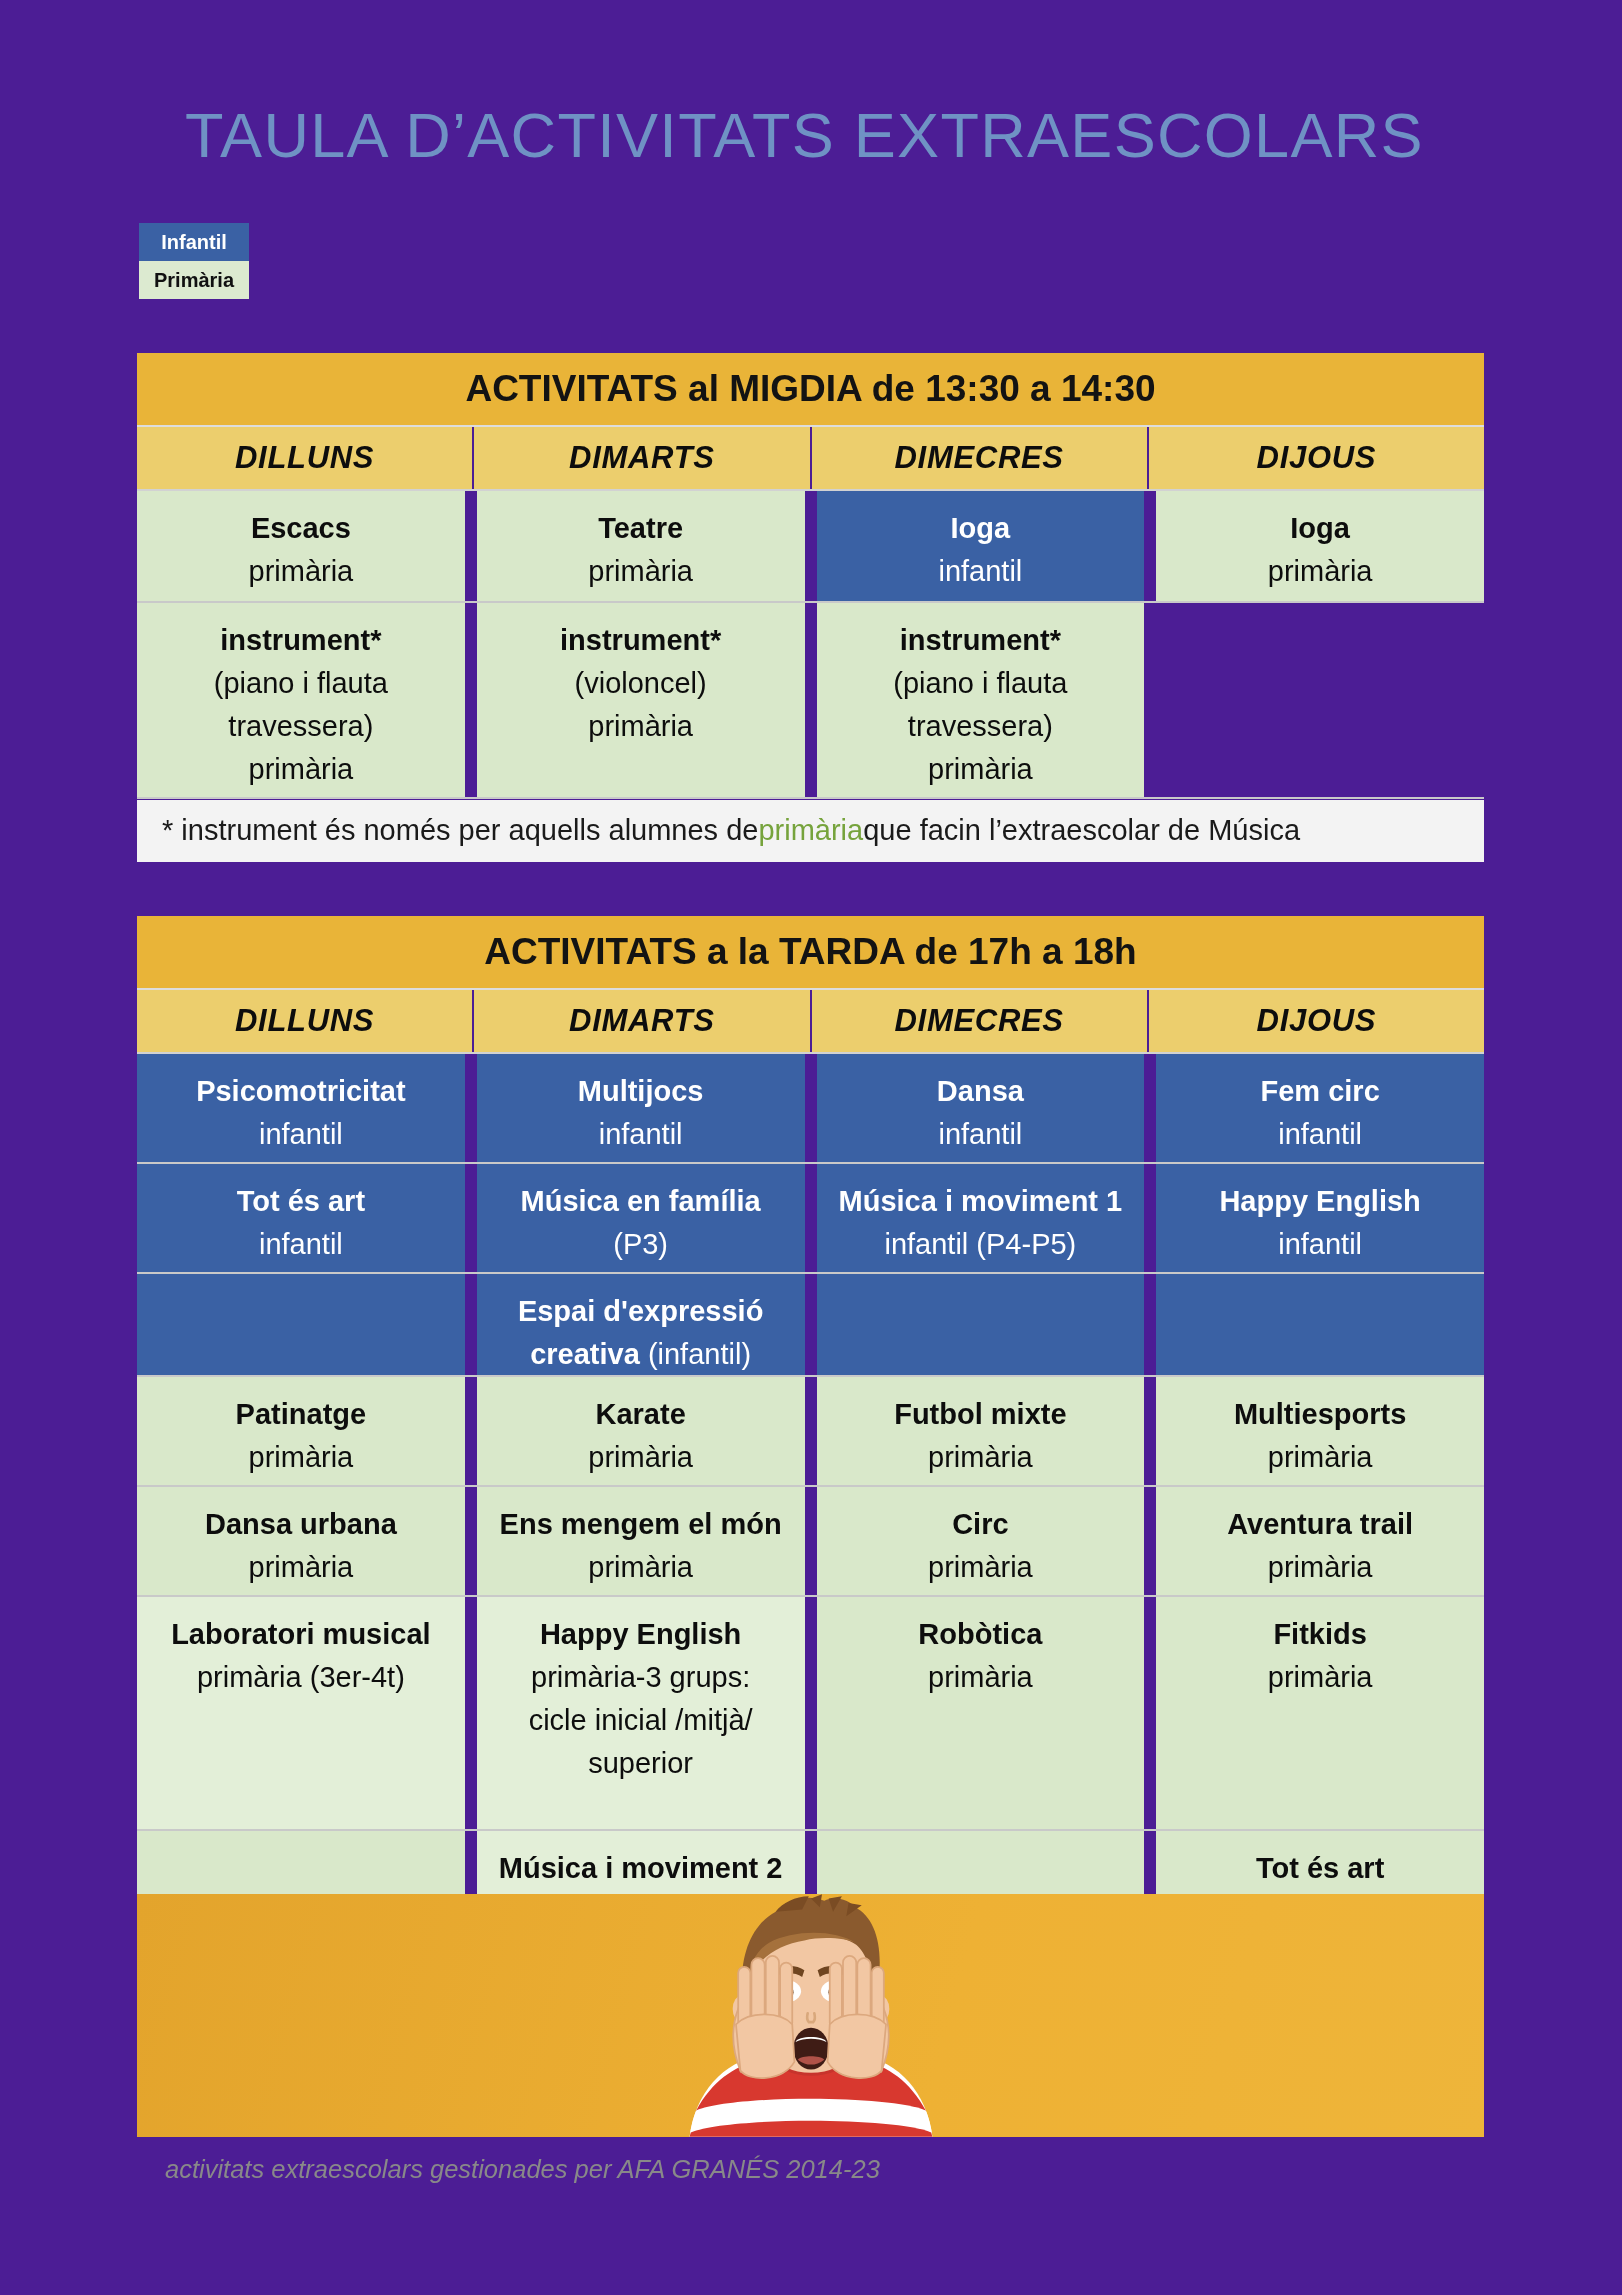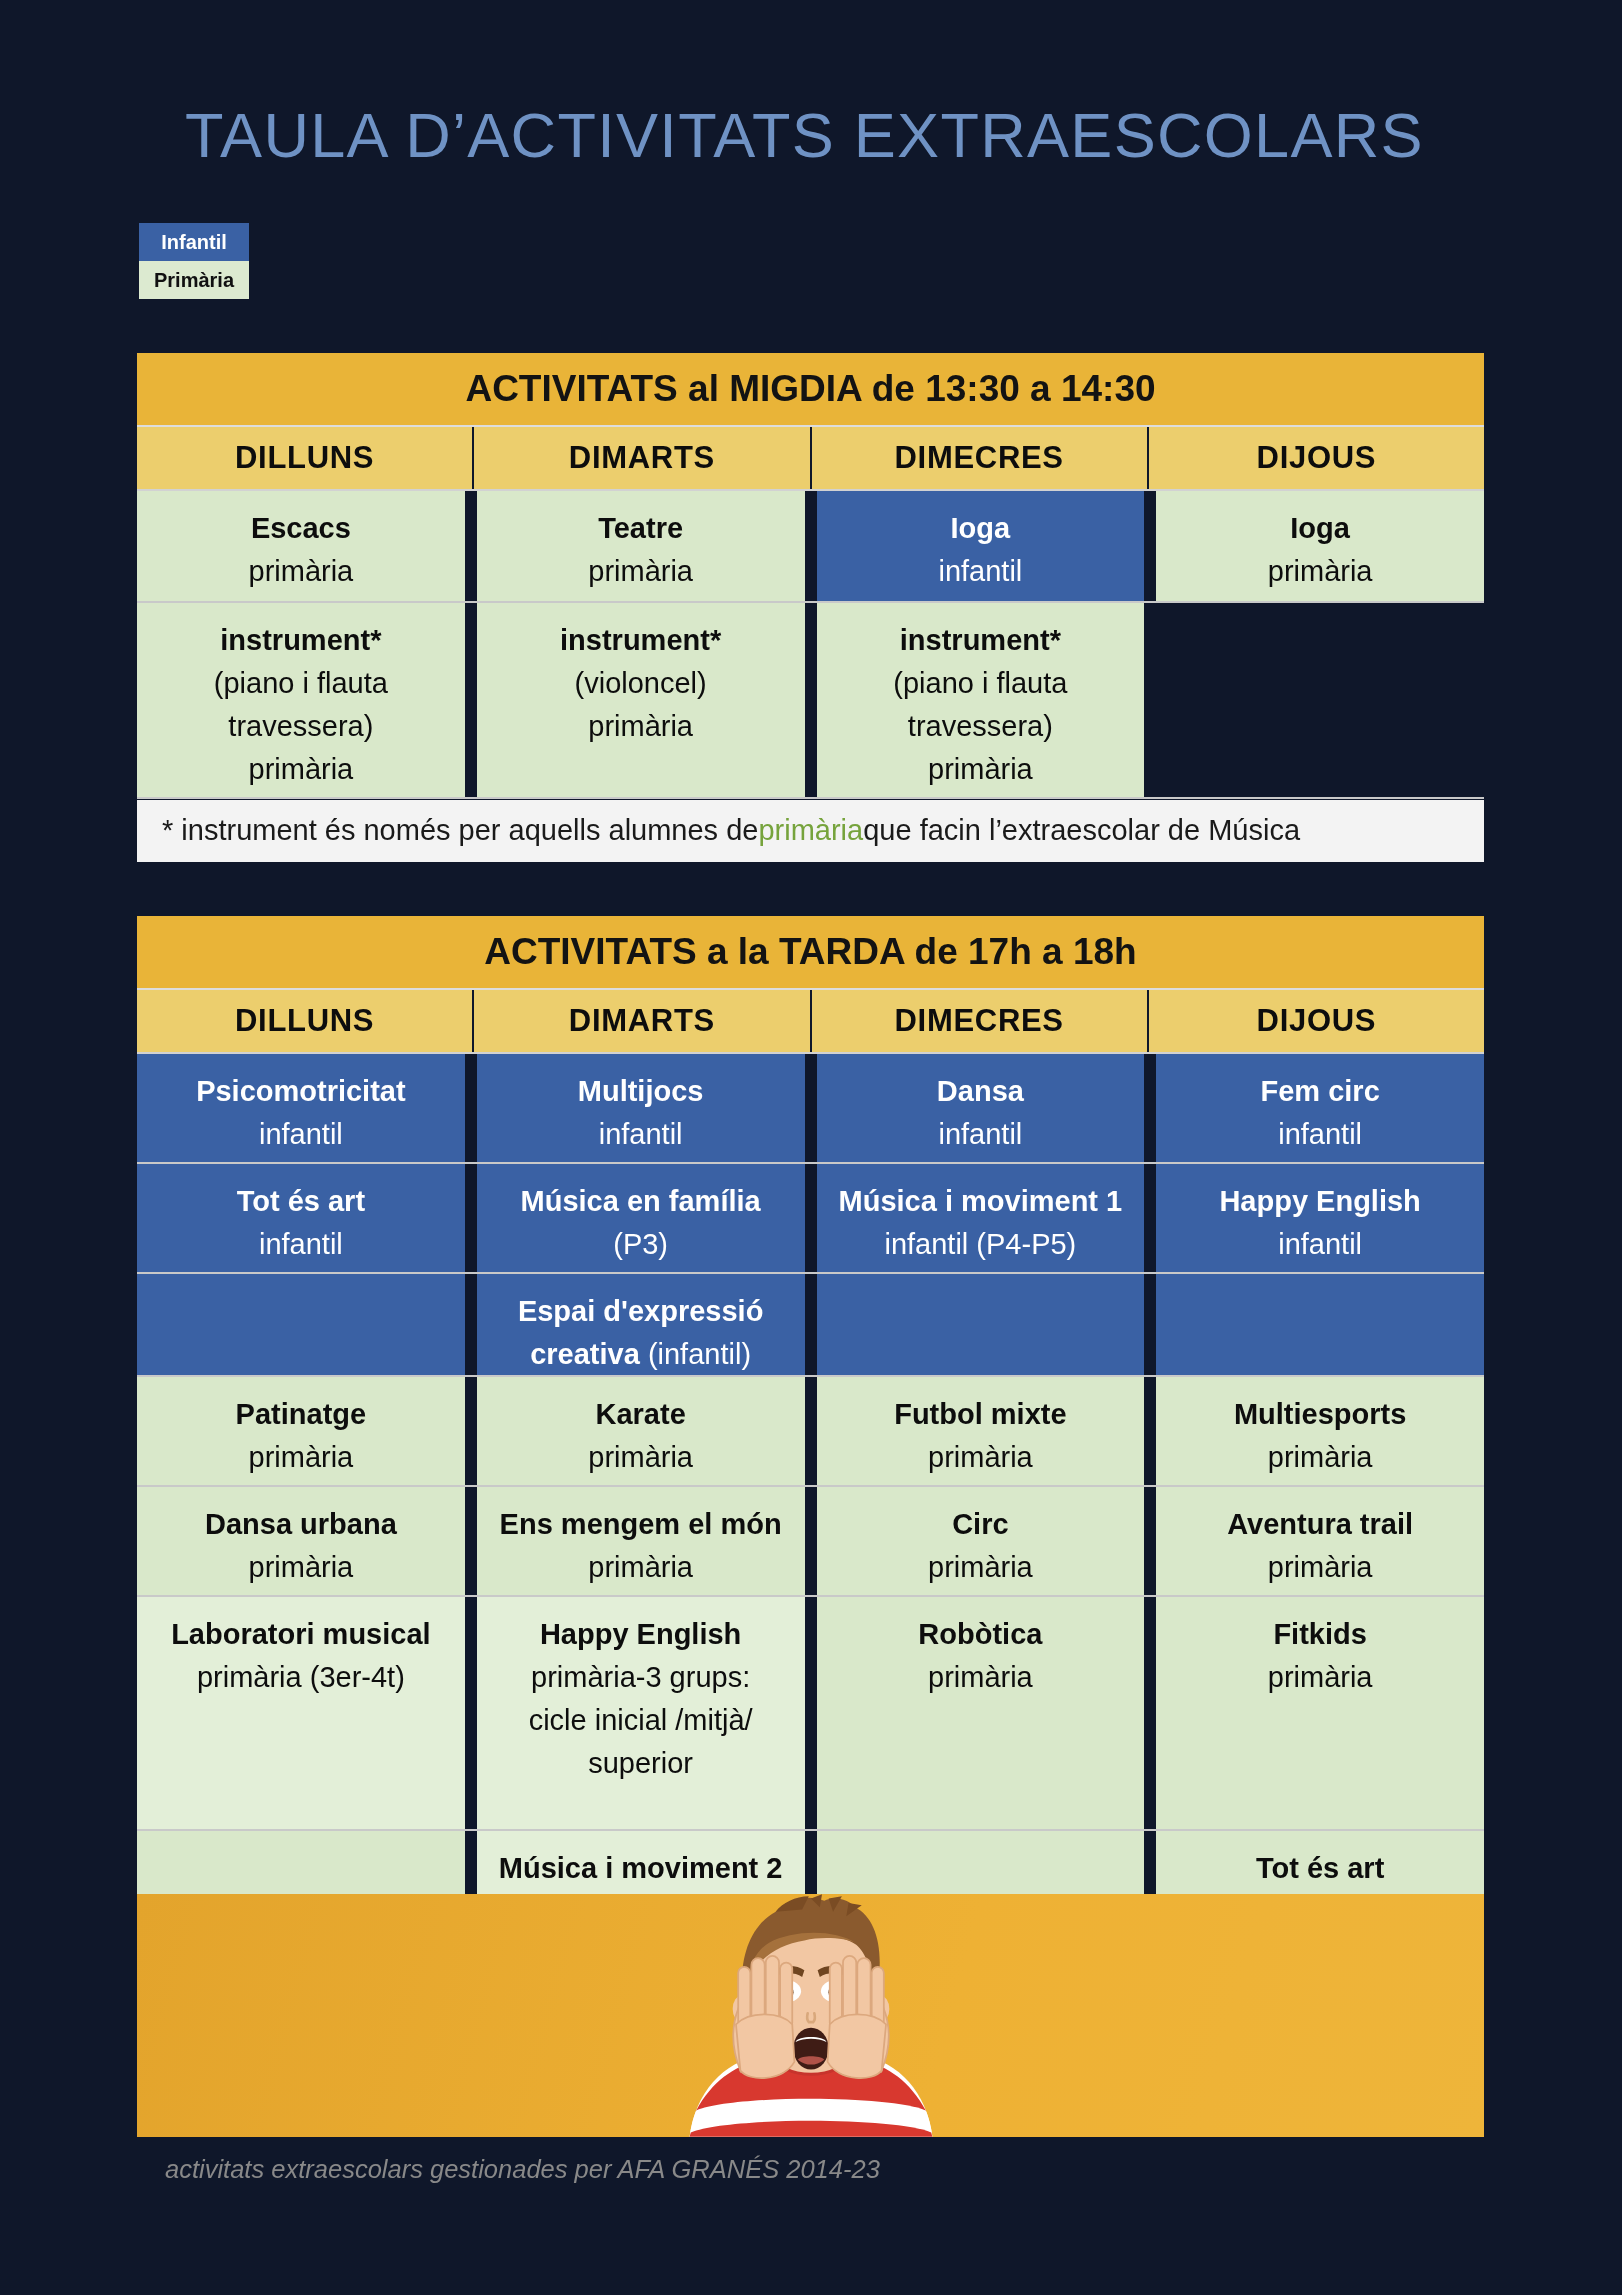--- a/index.html
+++ b/index.html
@@ -1,36 +1,36 @@
 <!DOCTYPE html>
 <html style="font-size:10.5px"><head>
 <meta charset="utf-8">
 <style>
   html,body{margin:0;padding:0;background:#fff;}
-  .page{position:relative;width:1622px;height:2295px;background:#0f172a;overflow:hidden;
+  .page{position:relative;width:1622px;height:2295px;background:#4c1d95;overflow:hidden;
         font-family:"Liberation Sans",sans-serif;color:#0d0d0d;}
 
   .main-title{position:absolute;left:185px;top:99px;font-size:63px;font-weight:400;
               letter-spacing:1.3px;color:#6f92c4;white-space:nowrap;}
 
   .legend{position:absolute;left:139px;top:223px;width:110px;}
   .legend-item{height:38px;display:flex;align-items:center;justify-content:center;
                font-size:20px;font-weight:bold;}
   .legend-infantil{background:#3a61a4;color:#ffffff;}
   .legend-primaria{background:#dcead0;color:#111111;}
 
   .tbl{position:absolute;left:137px;width:1347px;}
   #table-0{top:353px;}
   #table-1{top:916px;}
 
   .tbl-title{height:72px;background:#e9b438;display:flex;align-items:center;justify-content:center;
              font-size:37px;font-weight:bold;color:#131313;position:relative;margin-bottom:2px;}
   .tbl-title::after{content:'';position:absolute;left:0;right:0;bottom:-2px;height:2px;background:#dddddd;}
 
-  .days{display:grid;grid-template-columns:repeat(4,1fr);column-gap:2px;position:relative;margin-bottom:2px;}
+  .days{display:grid;grid-template-columns:repeat(4,1fr);column-gap:2px;position:relative;margin-bottom:2px;font-style:italic;}
   .days::after{content:'';position:absolute;left:0;right:0;bottom:-2px;height:2px;background:#d2d2d2;}
   .day{height:62px;background:#ecce6d;display:flex;align-items:center;justify-content:center;
        font-size:31px;font-weight:bold;letter-spacing:0.7px;}
 
   .row{display:grid;grid-template-columns:repeat(4,1fr);column-gap:12px;position:relative;margin-bottom:2px;}
   .row::after{content:'';position:absolute;left:0;right:0;bottom:-2px;height:2px;background:#c9c9c9;}
   #table-0 .row:last-of-type::after{display:none;}
 
   #table-0 .row-0{height:110px;}
   #table-0 .row-1{height:194px;}

